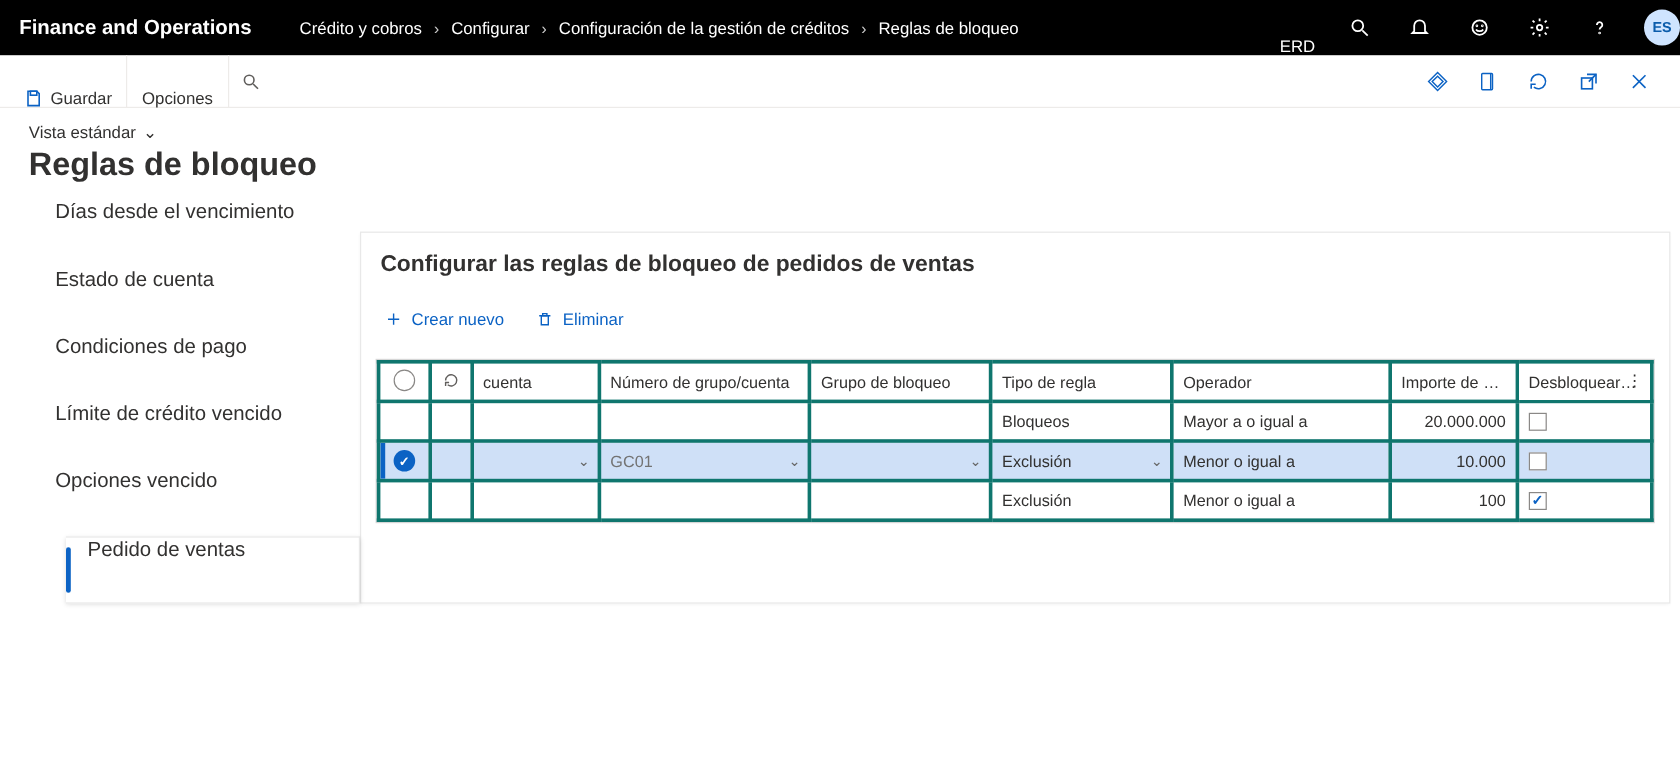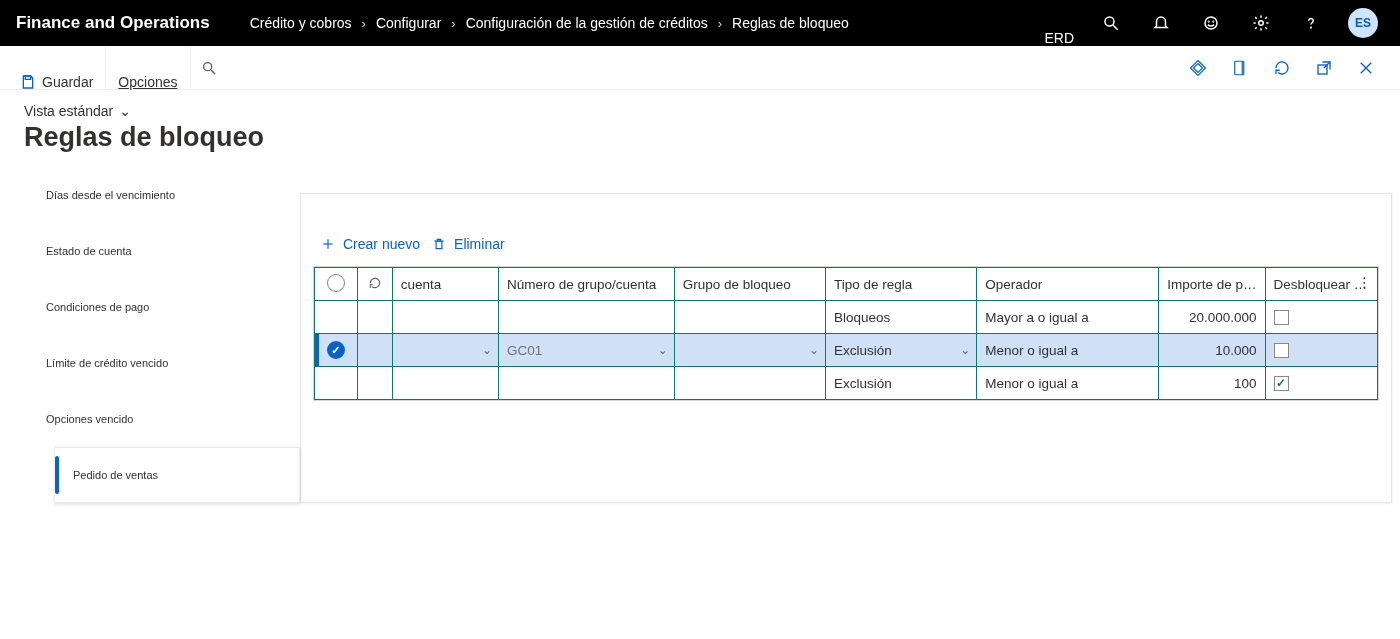--- a/index.html
+++ b/index.html
@@ -1,54 +1,54 @@
 <!DOCTYPE html>
 <html><head>
 <meta charset="utf-8">
 <style>
   * { box-sizing: border-box; font-family: "Segoe UI", Arial, sans-serif; }
   html,body { margin:0; padding:0; height:100%; width:1400px; background:#fff; color:#323130; }
   
-  .top-bar { height:46px; background:#000; color:#fff; display:flex; align-items:center; padding:0 12px 0 16px; }
+  .top-bar { height:46px; background:#000; color:#fff; display:flex; align-items:center; padding:0 0 0 16px; }
   .brand { font-size:17px; font-weight:600; padding-right:40px; }
   .breadcrumbs { display:flex; align-items:center; gap:10px; font-size:14px; flex:1; }
   .crumb { cursor:pointer; }
   .chev-right { font-size:13px; opacity:.8; }
   .top-right { display:flex; align-items:center; gap:12px; margin-left:auto; color:#fff; }
   .top-right .txt { font-size:14px; padding:0 6px;margin-top:29px; }
   .top-icon { width:38px; height:46px; display:flex; align-items:center; justify-content:center; cursor:pointer; }
   .top-icon svg { stroke:#fff; fill:none; }
-  .avatar { width:30px; height:30px; border-radius:50%; background:#cfe4ff; color:#0b5cab; font-size:12px; font-weight:600; display:flex; align-items:center; justify-content:center; margin:0 10px 0 6px; }
+  .avatar { width:30px; height:30px; border-radius:50%; background:#cfe4ff; color:#0b5cab; font-size:12px; font-weight:600; display:flex; align-items:center; justify-content:center; margin:0 0 0 6px; }
   
   .action-bar { height:44px; border-bottom:1px solid #edebe9; display:flex; align-items:center; padding:0 8px; }
   .ab-btn { display:flex; align-items:flex-end; gap:6px; font-size:14px; padding:0 12px; height:44px; cursor:pointer; border-right:1px solid #edebe9; }
   .ab-btn:last-of-type { border-right:none; }
-  .ab-btn.active { font-weight:400;text-decoration:underline; }
+  .ab-btn.active { font-weight:400; }
   .ab-search { display:flex; align-items:center; padding-left:10px; }
   .ab-right { margin-left:auto; display:flex; align-items:center; gap:6px; padding-right:8px; }
   .ab-right .ab-icon { width:36px; height:36px; display:flex; align-items:center; justify-content:center; cursor:pointer; }
   .ab-right svg { stroke:#0b62c4; fill:none; }
   
   .page-head { padding:12px 0 10px 24px; }
   .view-sel { font-size:14px; cursor:pointer; display:inline-flex; align-items:center; gap:6px; }
   .page-title { font-size:27px; font-weight:600; margin-top:2px; }
   
   .work-area { display:flex; }
   .left-nav { width:300px; padding:4px 0 0 28px; }
-  .nav-item { display:flex; align-items:center; height:56px; font-size:11px; padding:0 16px 0 18px; cursor:pointer; position:relative; }
+  .nav-item { display:flex; align-items:flex-start; height:56px; font-size:17px; padding:0 16px 0 18px; cursor:pointer; position:relative; }
   .nav-item.selected { background:#fff; box-shadow:0 1px 4px rgba(0,0,0,0.15); border:1px solid #e8e8e8; border-left:none;margin-left:27px; }
   .nav-item.selected::before { content:""; position:absolute; left:0; top:8px; bottom:8px; width:4px; background:#0b62c4; border-radius:2px; }
   .content-card { flex:1; margin:30px 8px 0 0; background:#fff; border:1px solid #e8e8e8; box-shadow:0 1px 3px rgba(0,0,0,0.06); padding:16px 12px 40px 12px; }
   .card-title { font-size:19px; font-weight:600; padding-left:4px; }
-  .card-toolbar { display:flex; align-items:center; gap:12px; margin:26px 0 14px 8px; color:#0b62c4; }
+  .card-toolbar { display:flex; align-items:center; gap:27px; margin:26px 0 25px 8px; color:#0b62c4; }
   .tb-link { display:flex; align-items:center; gap:8px; font-size:14px; cursor:pointer; }
   
   .grid { border:1px solid #d6d6d6; }
   .grid table { border-collapse:collapse; width:100%; table-layout:fixed; }
-  .grid th, .grid td { border:1px solid #0f766e; padding:0 8px; height:33px; font-size:13.5px; text-align:left; white-space:nowrap; overflow:hidden; text-overflow:ellipsis; }
+  .grid th, .grid td { border:3px solid #0f766e; padding:0 8px; height:33px; font-size:13.5px; text-align:left; white-space:nowrap; overflow:hidden; text-overflow:ellipsis; }
   .grid th { font-weight:400; background:#fff; }
   .grid th:first-child, .grid td:first-child { width:42px; text-align:center; }
   .grid th:nth-child(2), .grid td:nth-child(2) { width:34px; text-align:center; }
   .grid .row.selected { background:#cfe0f7; }
   .grid .row.selected td:first-child { position:relative; }
   .grid .row.selected td:first-child::before { content:""; position:absolute; left:0; top:0; bottom:0; width:4px; background:#0b62c4; }
   .grid .num { text-align:right; }
   .cell-dd { position:relative; }
   .cell-dd .dd { position:absolute; right:6px; top:50%; transform:translateY(-50%); font-size:12px; color:#666; }
   .chk { display:inline-block; width:15px; height:15px; border:1px solid #8a8886; background:#fff; vertical-align:middle; }
@@ -189,20 +189,21 @@
       </div>
     <div class="nav-item">
         <span>Opciones vencido</span>
       </div>
     <div class="nav-item selected">
         <span>Pedido de ventas</span>
       </div>
   </div>
 
   <div class="content-card">
+    <div class="card-title">Configurar las reglas de bloqueo de pedidos de ventas</div>
 
     <div class="card-toolbar">
       <div class="tb-link">
         <svg width="14" height="14" viewBox="0 0 24 24" fill="none" stroke="#0b62c4" stroke-width="2">
             <line x1="12" y1="4" x2="12" y2="20"></line>
             <line x1="4" y1="12" x2="20" y2="12"></line>
           </svg>
         <span>Crear nuevo</span>
       </div>
       <div class="tb-link">

